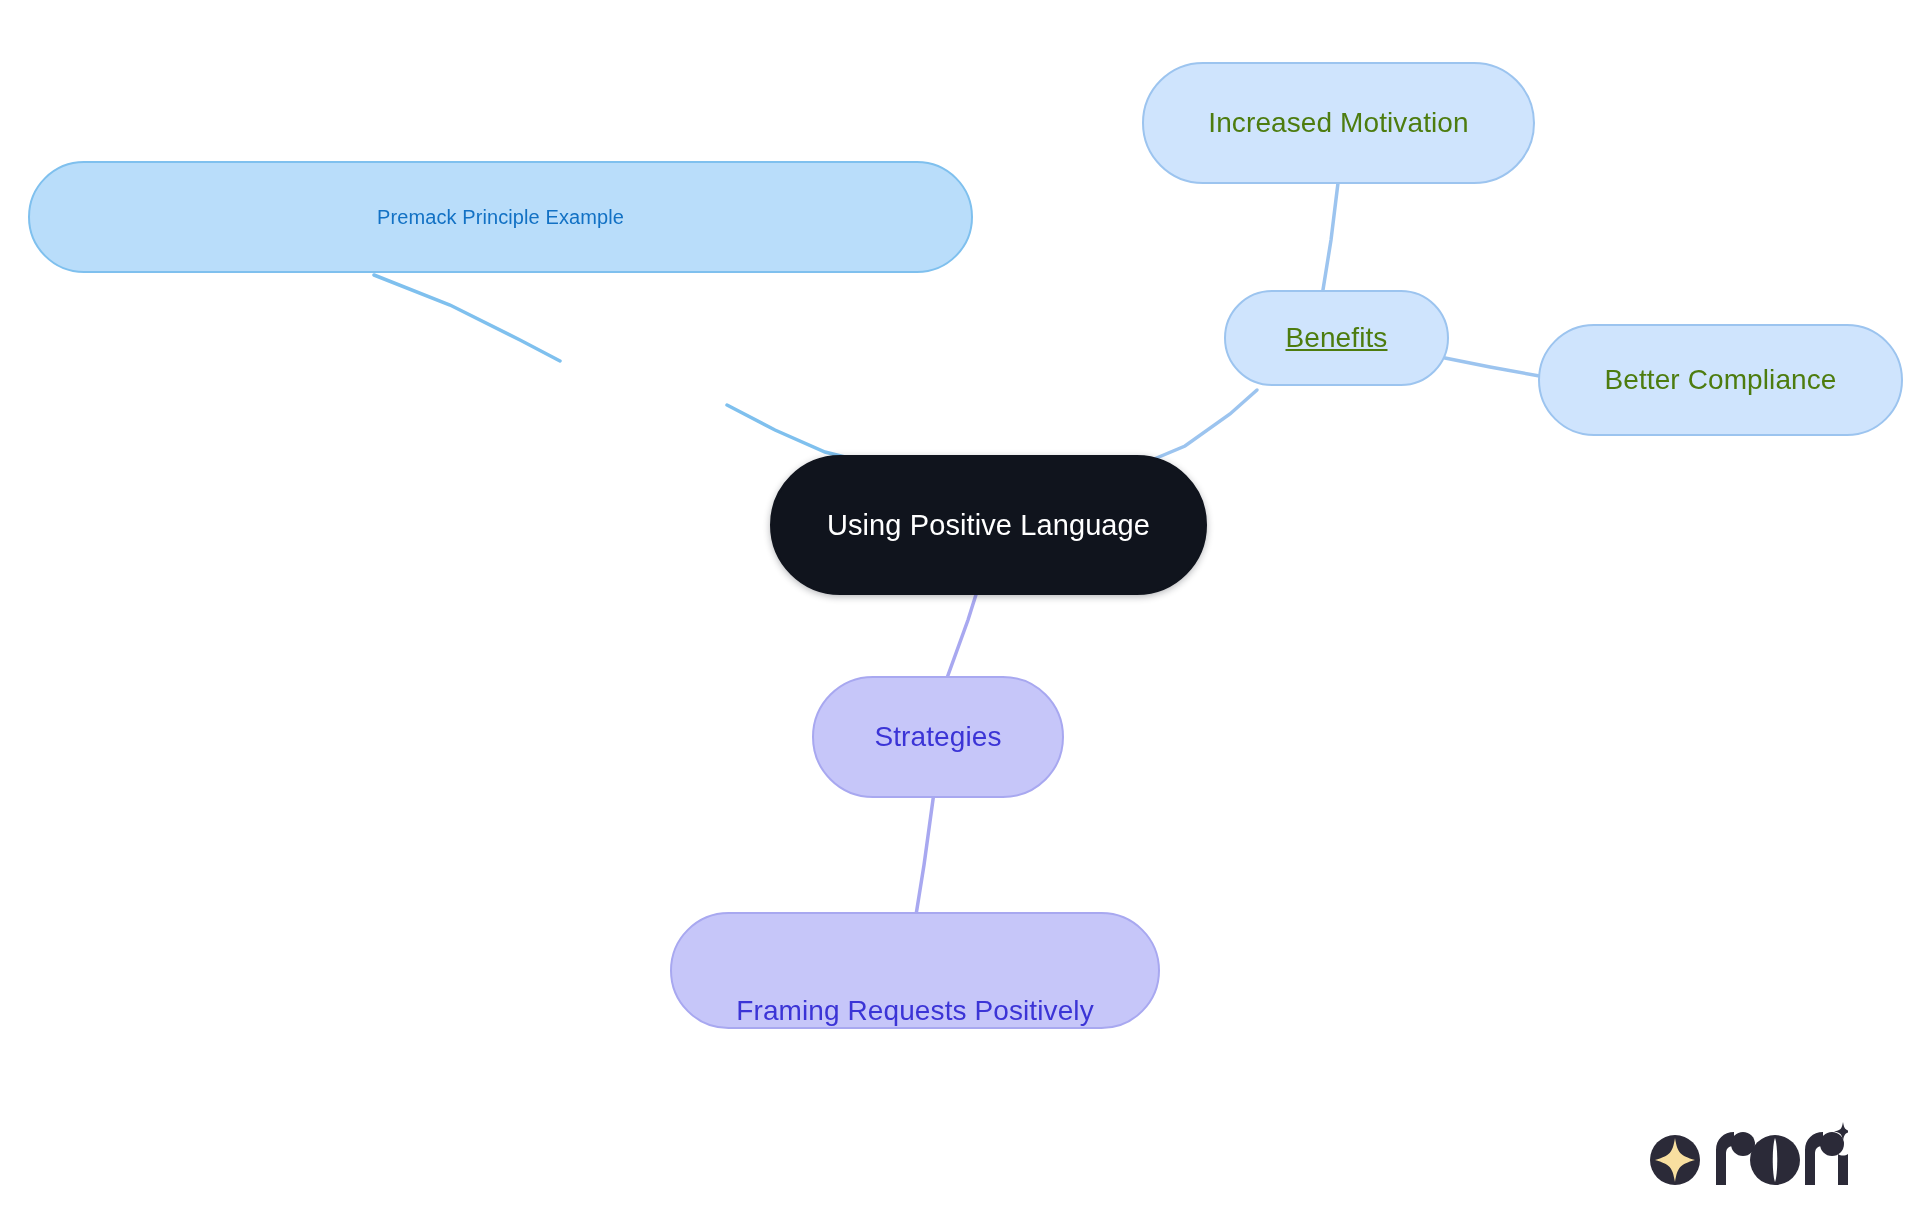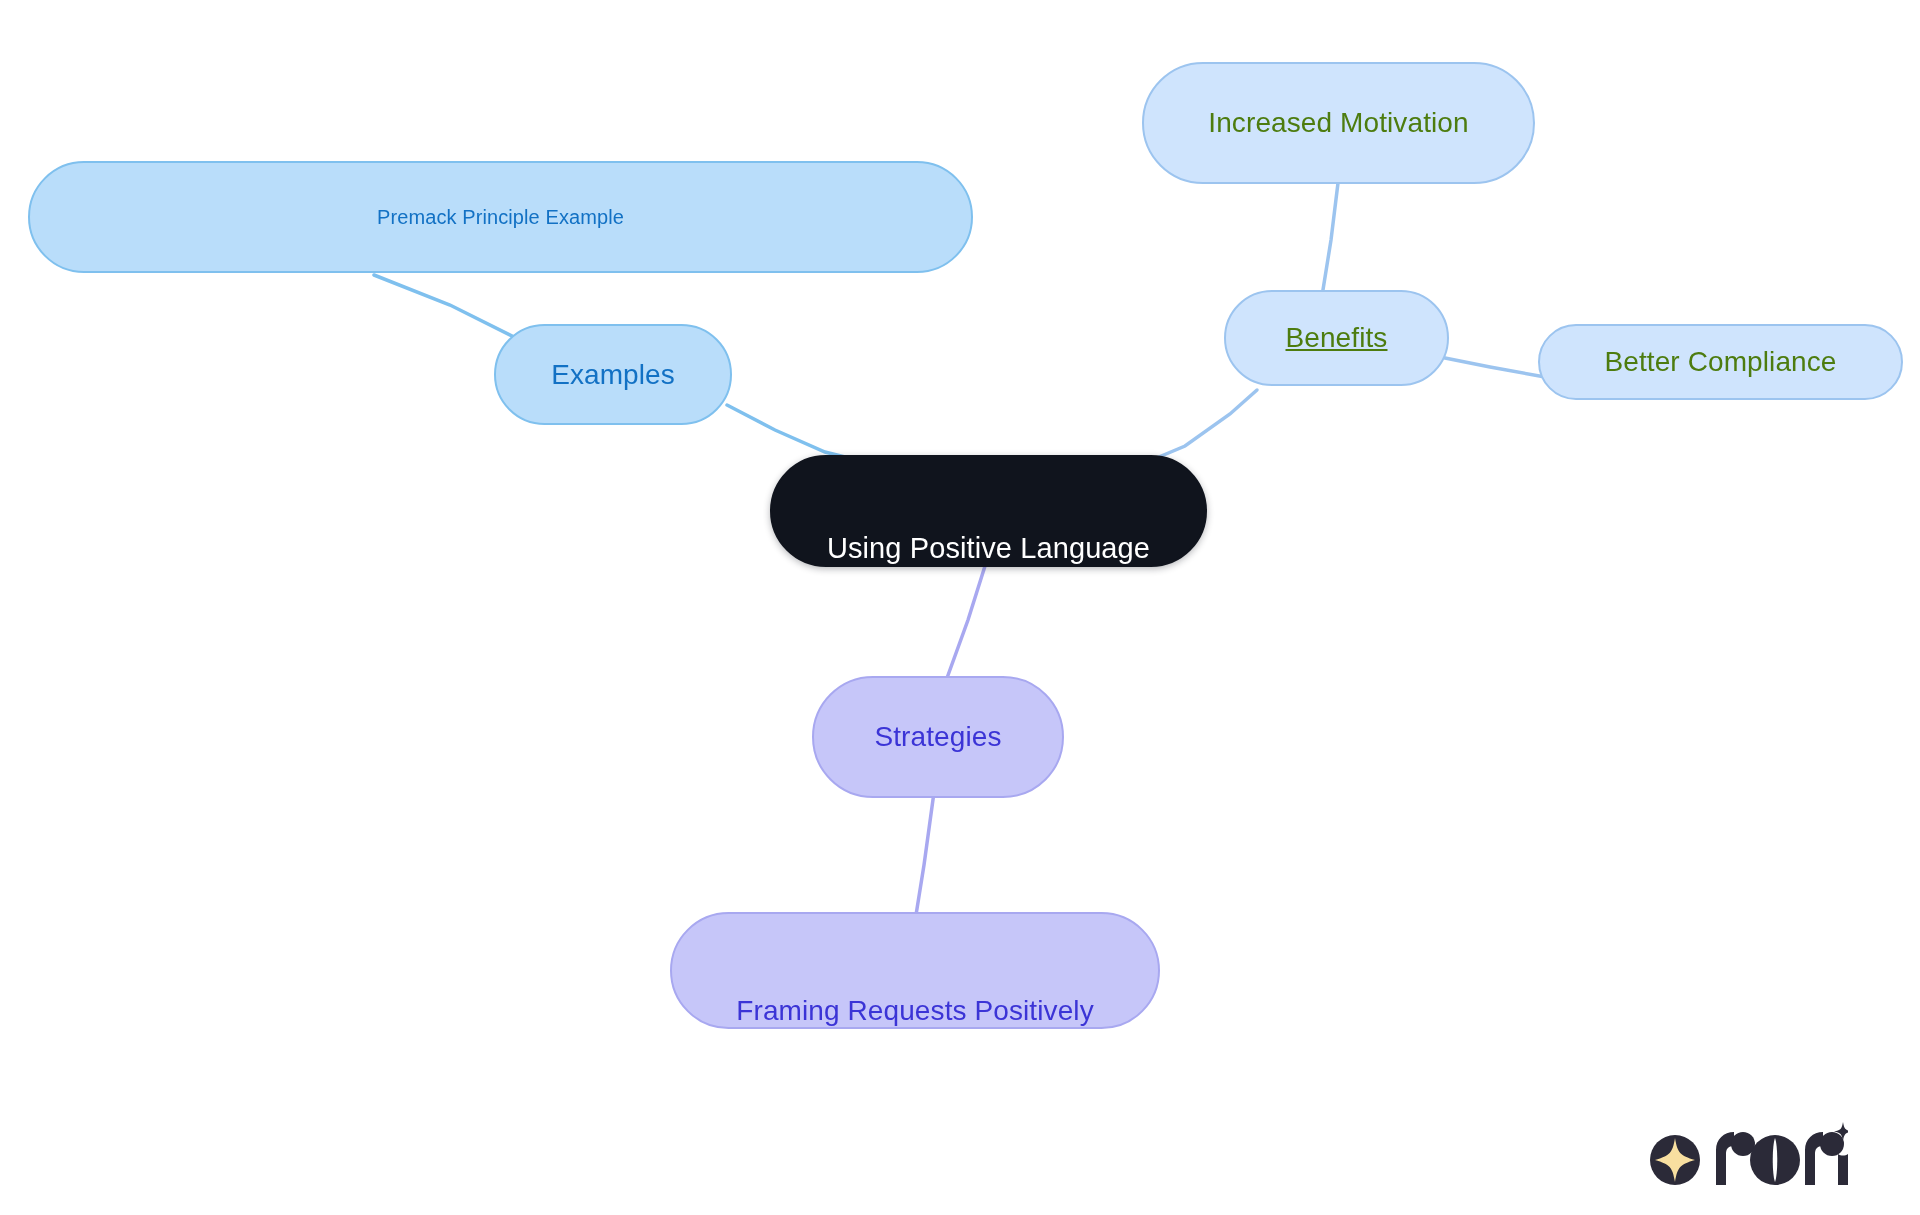--- a/index.html
+++ b/index.html
@@ -101,37 +101,34 @@
 
     <path d="M 985 566 L 968 620 L 947 678" fill="none" stroke="#a8a8f0" stroke-width="3.5" stroke-linecap="round"></path>
 
     <path d="M 935 785 L 924 865 L 916 915" fill="none" stroke="#a8a8f0" stroke-width="3.5" stroke-linecap="round"></path>
   </svg>
 
   <div class="node node-sky" style="left:28px; top:161px; width:945px; height:112px; font-size:20px;">
     <span>Premack Principle Example</span>
   </div>
 
-  <div class="node node-sky" style="left:494px; top:324px; width:238px; height:101px;">
-    <span>Examples</span>
-  </div>
 
   <div class="node node-pale" style="left:1142px; top:62px; width:393px; height:122px;">
     <span>Increased Motivation</span>
   </div>
 
   <div class="node node-pale" style="left:1224px; top:290px; width:225px; height:96px;text-decoration:underline;">
     <span>Benefits</span>
   </div>
 
-  <div class="node node-pale" style="left:1538px; top:324px; width:365px; height:76px;">
+  <div class="node node-pale" style="left:1538px; top:324px; width:365px; height:112px;">
     <span>Better Compliance</span>
   </div>
 
-  <div class="node node-root" style="left:770px; top:455px; width:437px; height:112px;align-items:flex-end;">
+  <div class="node node-root" style="left:770px; top:455px; width:437px; height:140px;">
     <span>Using Positive Language</span>
   </div>
 
   <div class="node node-lav" style="left:812px; top:676px; width:252px; height:122px;">
     <span>Strategies</span>
   </div>
 
   <div class="node node-lav" style="left:670px; top:912px; width:490px; height:117px;align-items:flex-end;">
     <span>Framing Requests Positively</span>
   </div>

